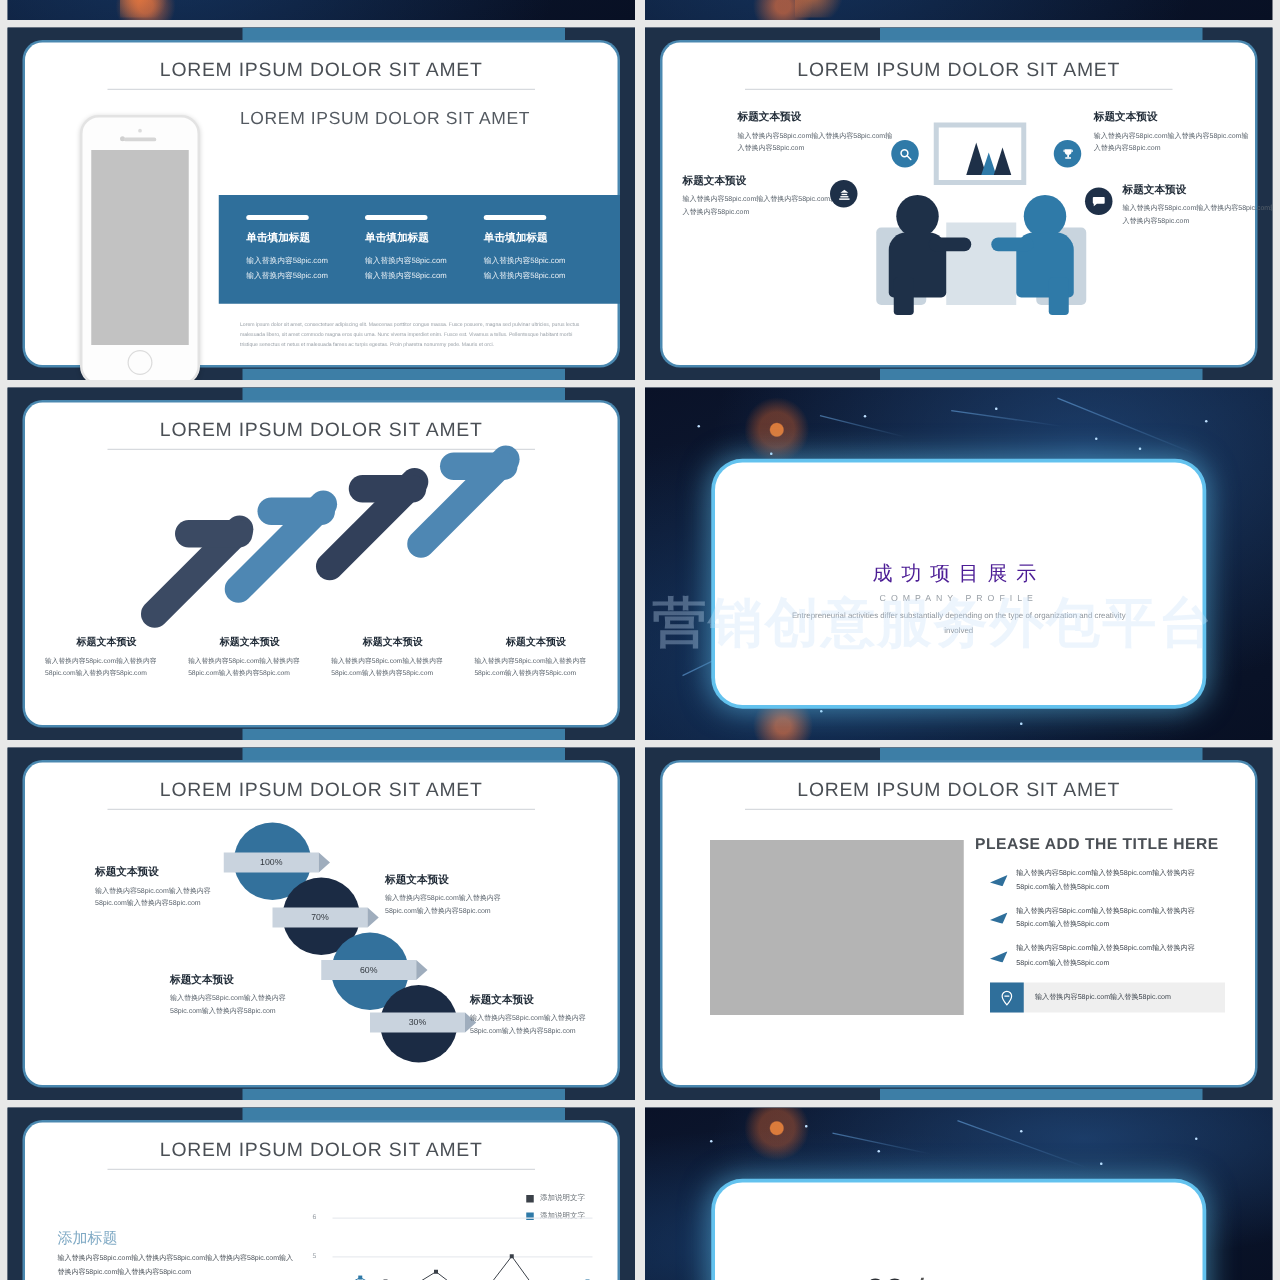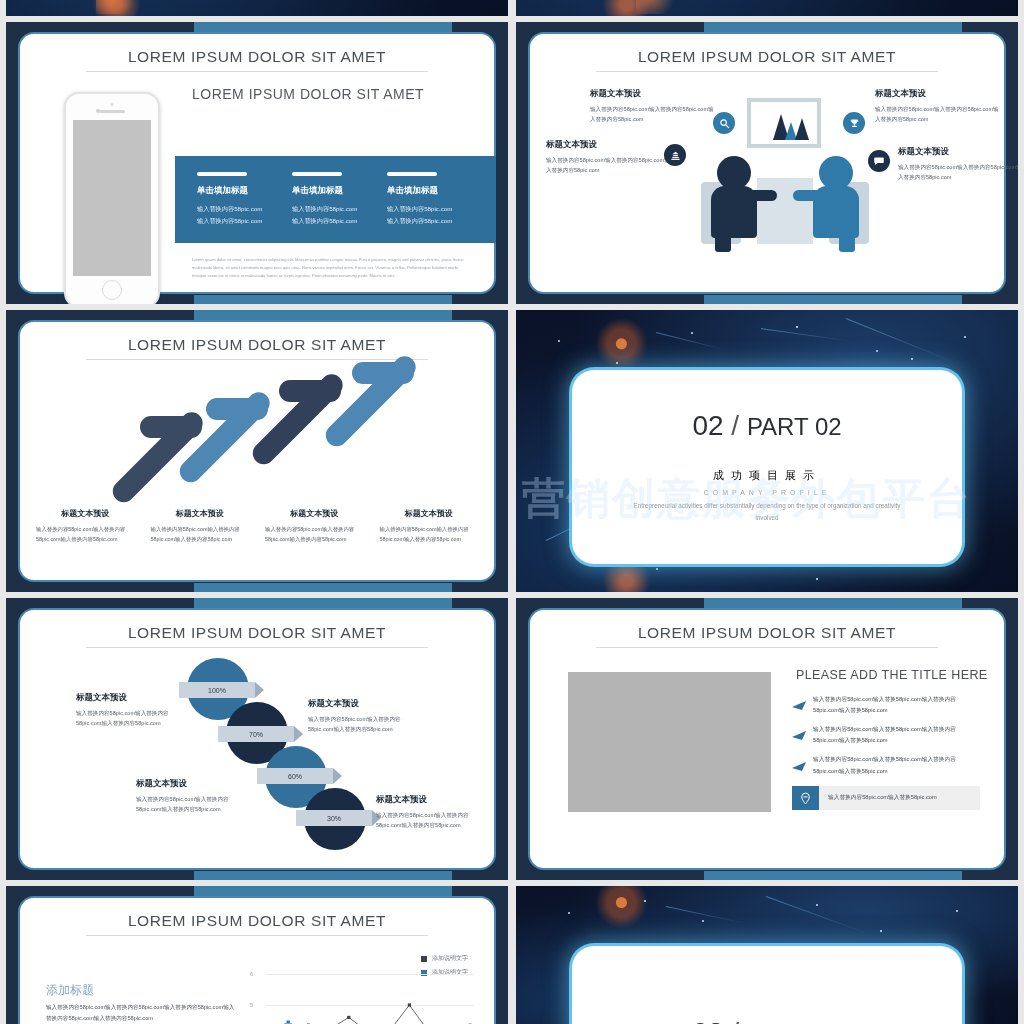--- a/index.html
+++ b/index.html
@@ -85,37 +85,37 @@
   }
   .star { position:absolute; background:#bfe0ff; border-radius:50%; }
   .ln { position:absolute; height:1px; background:linear-gradient(90deg,rgba(120,190,255,.5),rgba(120,190,255,0)); transform-origin:left center; }
   .poly { position:absolute; border-style:solid; border-color:rgba(90,160,230,.35) transparent transparent transparent; }
   .part-card { position:absolute; left:56px; right:56px; top:60px; bottom:28px; background:#fff;
                border-radius:22px; box-shadow:0 0 0 3px #63c2ee, 0 0 22px 5px rgba(99,194,238,.55);
                display:flex; flex-direction:column; align-items:center; justify-content:center; }
   .part-num { font-size:28px; color:#2b2f34; font-weight:400; }
   .part-num .sl { color:#555; }
   .part-num .nm { font-size:24px; }
-  .part-cn { font-size:11px; color:#000000; letter-spacing:7px; margin-top:26px; }
+  .part-cn { font-size:16px; color:#4c1d95; letter-spacing:7px; margin-top:26px; }
   .part-en { font-size:7px; color:#9aa1a8; letter-spacing:4px; margin-top:6px; }
   .part-desc { font-size:6.3px; color:#8e959c; line-height:1.9; text-align:center; margin-top:4px; width:72%; }
   .wm-cn { position:absolute; font-size:43px; font-weight:700; color:rgba(200,225,250,.33); letter-spacing:2px; }
 
   
   .circ { position:absolute; border-radius:50%; }
   .ribbon { position:absolute; height:16px; background:#c9d3de; display:flex; align-items:center;
             justify-content:center; font-size:7px; color:#30363d; }
   .ribbon .tail { position:absolute; right:-9px; top:0; width:0; height:0;
             border-top:8px solid transparent; border-bottom:8px solid transparent; border-left:9px solid #9fadbd; }
   .s5-h { font-size:8.5px; font-weight:700; color:#1f2a36; margin-bottom:4px; }
   .s5-p { font-size:5.6px; color:#5a636c; line-height:1.85; }
 
   
   .img-ph { position:absolute; left:38px; top:62px; width:203px; height:140px; background:#b4b4b4; }
-  .s6-title { position:absolute; left:266px; top:58px; font-size:12.5px; color:#4a4f55; letter-spacing:.4px; }
+  .s6-title { position:absolute; left:250px; top:58px; font-size:12.5px; color:#4a4f55; letter-spacing:.4px;font-weight:bold; }
   .s6-list { position:absolute; left:262px; top:84px; right:24px; }
   .s6-item { display:flex; align-items:center; margin-bottom:8px; }
   .s6-bullet { width:14px; flex:none; margin-right:7px; }
   .s6-txt { font-size:5.7px; color:#434a52; line-height:1.95; }
   .s6-note { position:absolute; left:262px; right:24px; top:176px; height:24px; background:#efefef; display:flex; align-items:center; }
   .s6-note-ico { width:27px; height:24px; background:#2f6f9b; display:flex; align-items:center; justify-content:center; flex:none; }
   .s6-note-txt { font-size:5.7px; color:#434a52; padding-left:9px; }
 
   
   .s7-h { position:absolute; left:26px; top:84px; font-size:12px; color:#7fa9c4; }
@@ -326,25 +326,20 @@
     <div class="star" style="left:300px;top:268px;width:1.5px;height:1.5px;"></div>
     <div class="star" style="left:395px;top:48px;width:1.5px;height:1.5px;"></div>
     <div class="ln" style="left:140px;top:22px;width:70px;transform:rotate(14deg);"></div>
     <div class="ln" style="left:245px;top:18px;width:90px;transform:rotate(8deg);"></div>
     <div class="ln" style="left:330px;top:8px;width:120px;transform:rotate(22deg);"></div>
     <div class="ln" style="left:30px;top:230px;width:90px;transform:rotate(-26deg);"></div>
     <div class="poly" style="left:150px;top:20px;border-width:0 22px 10px 0;"></div>
     <div class="poly" style="left:250px;top:14px;border-width:0 26px 12px 0;"></div>
 
     <div class="part-card">
-      <div class="part-num">
-        <span>02</span>
-        <span class="sl">/</span>
-        <span class="nm">PART 02</span>
-      </div>
       <div class="part-cn">成功项目展示</div>
       <div class="part-en">COMPANY PROFILE</div>
       <div class="part-desc">Entrepreneurial activities differ substantially depending on the type of organization and creativity involved</div>
     </div>
 
     <div class="wm-cn" style="left:6px;top:160px;">营销创意服务外包平台</div>
   </div>
 
   <div class="slide col-l" style="top:598px;">
     <div class="frame-dark"></div>

